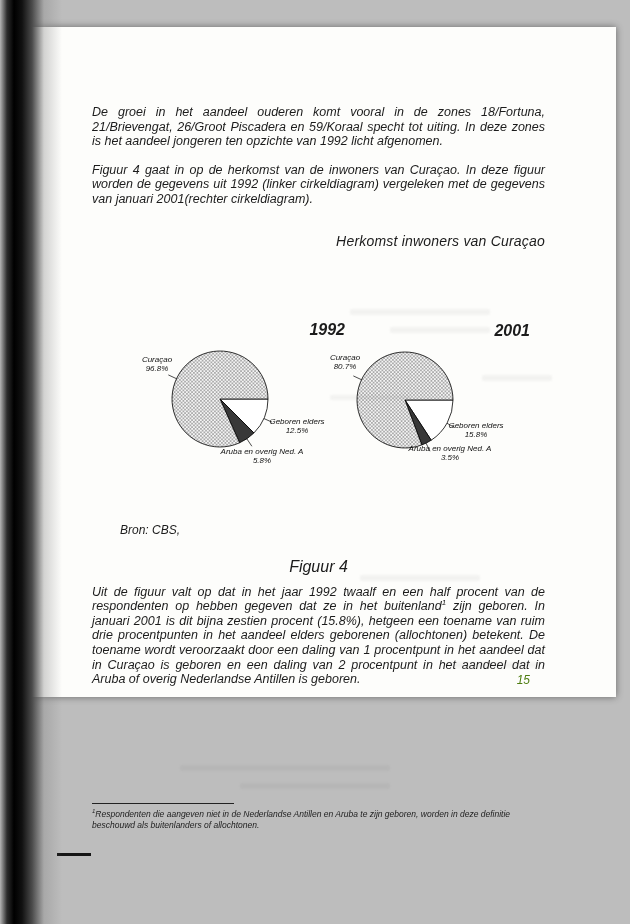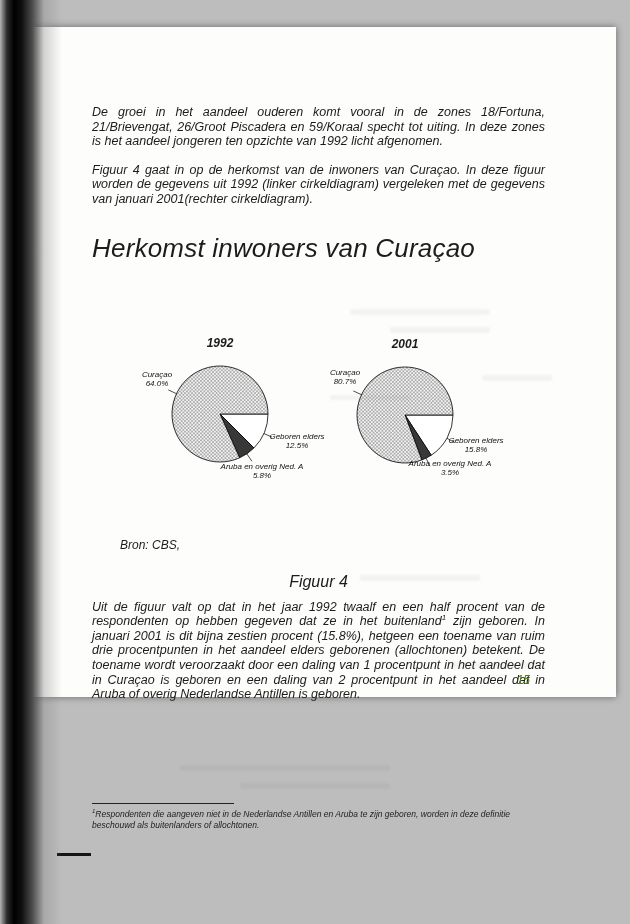--- a/index.html
+++ b/index.html
@@ -20,25 +20,25 @@
     position:absolute; left:0; top:0; width:64px; height:924px; z-index:5;
     background:linear-gradient(to right,
       #b5b5b5 0px, #2c2c2c 7px, #000 14px, #111 22px,
       #4a4a4a 32px, rgba(130,130,130,0.35) 44px, rgba(255,255,255,0) 62px);
     pointer-events:none;
   }
   .content { position:absolute; left:62px; top:78px; width:453px; color:#1c1c1c; }
   .body-text { font-size:12.5px; line-height:14.6px; text-align:justify; }
   .section-heading { font-size:12.5px; font-weight:bold; margin-top:22px; }
   .figure-intro { margin-top:14px; }
-  .figure-title { margin-top:26px; font-size:26px; text-align:left; letter-spacing:0.2px; }
+  .figure-title { margin-top:26px; font-size:14px; text-align:right; letter-spacing:0.2px; }
   .figure-area { position:relative; margin-top:10px; height:320px; }
   .pie-group { position:absolute; width:250px; height:170px; }
   .pie-group svg { position:absolute; left:0; top:0; }
-  .pie-year { position:absolute; top:12px; left:0; width:250px; text-align:center; font-weight:bold; font-size:12px; }
+  .pie-year { position:absolute; top:12px; left:0; width:250px; text-align:right; font-weight:bold; font-size:16px; }
   .pie-label { position:absolute; font-size:8px; line-height:9.5px; text-align:center; color:#111; }
   .pie-label span { display:block; }
   .figure-source { position:absolute; left:28px; top:264px; font-size:12px; }
   .figure-caption { position:absolute; left:0; top:299px; width:453px; text-align:center; font-size:16px; }
   .analysis { margin-top:6px; }
   .analysis sup { font-size:8px; line-height:0; }
   .footnote { position:absolute; left:62px; top:776px; width:436px; }
   .footnote-rule { width:142px; border-top:1px solid #222; margin-bottom:5px; }
   .footnote-text { font-size:8.5px; line-height:10.5px; color:#222; }
   .footnote-text sup { font-size:6px; line-height:0; }
@@ -77,21 +77,21 @@
             <path d="M 125 90 L 173.00 90.00 A 48 48 0 0 1 158.94 123.94 Z" fill="#ffffff" stroke="#000" stroke-width="0.8"></path>
             <path d="M 125 90 L 158.94 123.94 A 48 48 0 0 1 144.62 133.81 Z" fill="#383838" stroke="#000" stroke-width="0.8"></path>
             <path d="M 125 90 L 144.62 133.81 A 48 48 0 1 1 173.00 90.00 Z" fill="url(#dotpat)" stroke="#000" stroke-width="0.8"></path>
             <line x1="81.50" y1="69.71" x2="73.34" y2="65.91" stroke="#000" stroke-width="0.7"></line>
             <line x1="168.85" y1="109.52" x2="177.07" y2="113.18" stroke="#000" stroke-width="0.7"></line>
             <line x1="151.84" y1="129.79" x2="156.87" y2="137.26" stroke="#000" stroke-width="0.7"></line>
           </svg>
         <div class="pie-year">1992</div>
         <div class="pie-label" style="left:20px; top:46px; width:84px;">
           <span>Curaçao</span>
-          <span>64.0%</span>
+          <span>96.8%</span>
         </div>
         <div class="pie-label" style="left:157px; top:108px; width:90px;">
           <span>Geboren elders</span>
           <span>12.5%</span>
         </div>
         <div class="pie-label" style="left:107px; top:138px; width:120px;">
           <span>Aruba en overig Ned. A</span>
           <span>5.8%</span>
         </div>
       </div>

